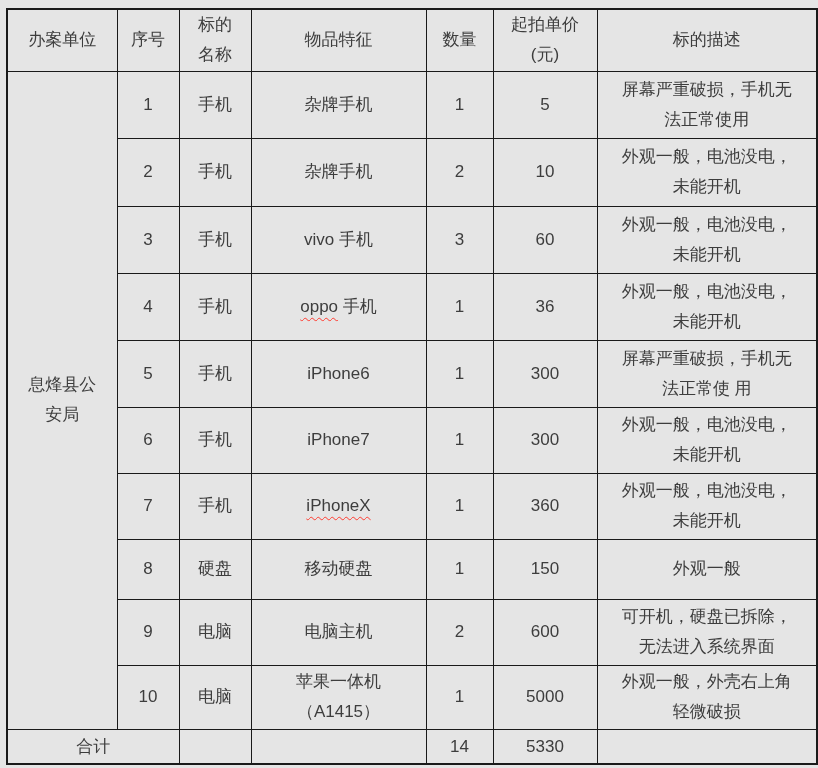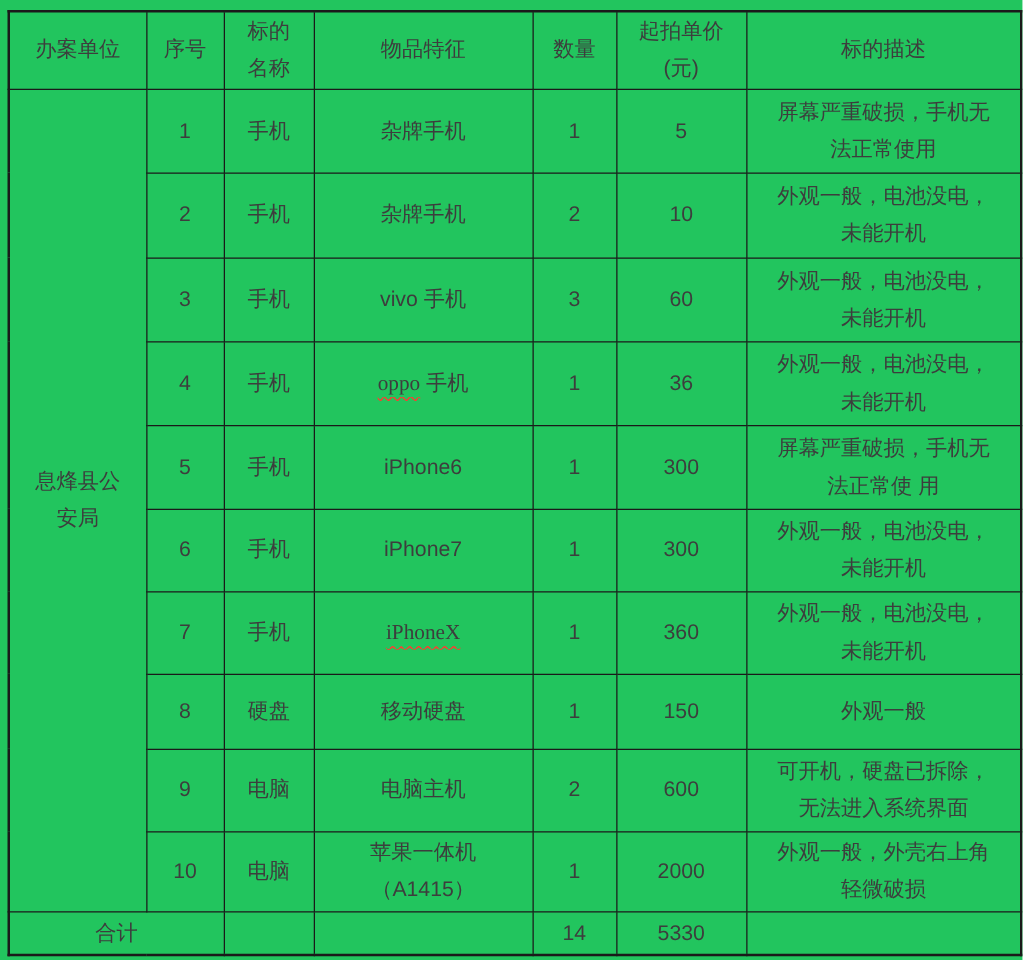--- a/index.html
+++ b/index.html
@@ -8,21 +8,21 @@
     width: 818px;
     height: 768px;
     background: #ffffff;
     font-family: "Liberation Sans", "DejaVu Sans", sans-serif;
     overflow: hidden;
   }
   .doc-canvas {
     position: relative;
     width: 818px;
     height: 768px;
-    background: #22c55e;
+    background: #e5e5e5;
   }
   table.auction-table {
     position: absolute;
     left: 6px;
     top: 8px;
     width: 810px;
     border-collapse: collapse;
     table-layout: fixed;
     border: 2px solid var(--border-color, #1a1a1a);
   }
@@ -49,21 +49,20 @@
   td.price-cell, td.total-price-cell {
     color: var(--price-red, #fa1414);
   }
   td.feature-cell { line-height: 31px; }
   span.wavy {
     text-decoration-line: underline;
     text-decoration-style: wavy;
     text-decoration-color: var(--squiggle-red, #ff3b30);
     text-decoration-thickness: 1px;
     text-underline-offset: 5px;
-    font-family: Liberation Serif, serif;
   }
   td.unit-cell { line-height: 34px; }
   tr.total-row td { line-height: 33px; }
 </style>
 </head>
 <body>
 
 <div class="doc-canvas">
   <table class="auction-table">
     <colgroup>
@@ -170,21 +169,21 @@
         <td class="price-cell">600</td>
         <td class="pre desc-cell">可开机，硬盘已拆除，
 无法进入系统界面</td>
       </tr>
       <tr style="height:64px">
         <td>10</td>
         <td>电脑</td>
         <td class="pre feature-cell"><span class="wavy"></span><span>苹果一体机
 （A1415）</span></td>
         <td>1</td>
-        <td class="price-cell">2000</td>
+        <td class="price-cell">5000</td>
         <td class="pre desc-cell">外观一般，外壳右上角
 轻微破损</td>
       </tr>
       <tr class="total-row" style="height:20px">
         <td colspan="2">合计</td>
         <td></td>
         <td></td>
         <td>14</td>
         <td class="total-price-cell">5330</td>
         <td></td>

